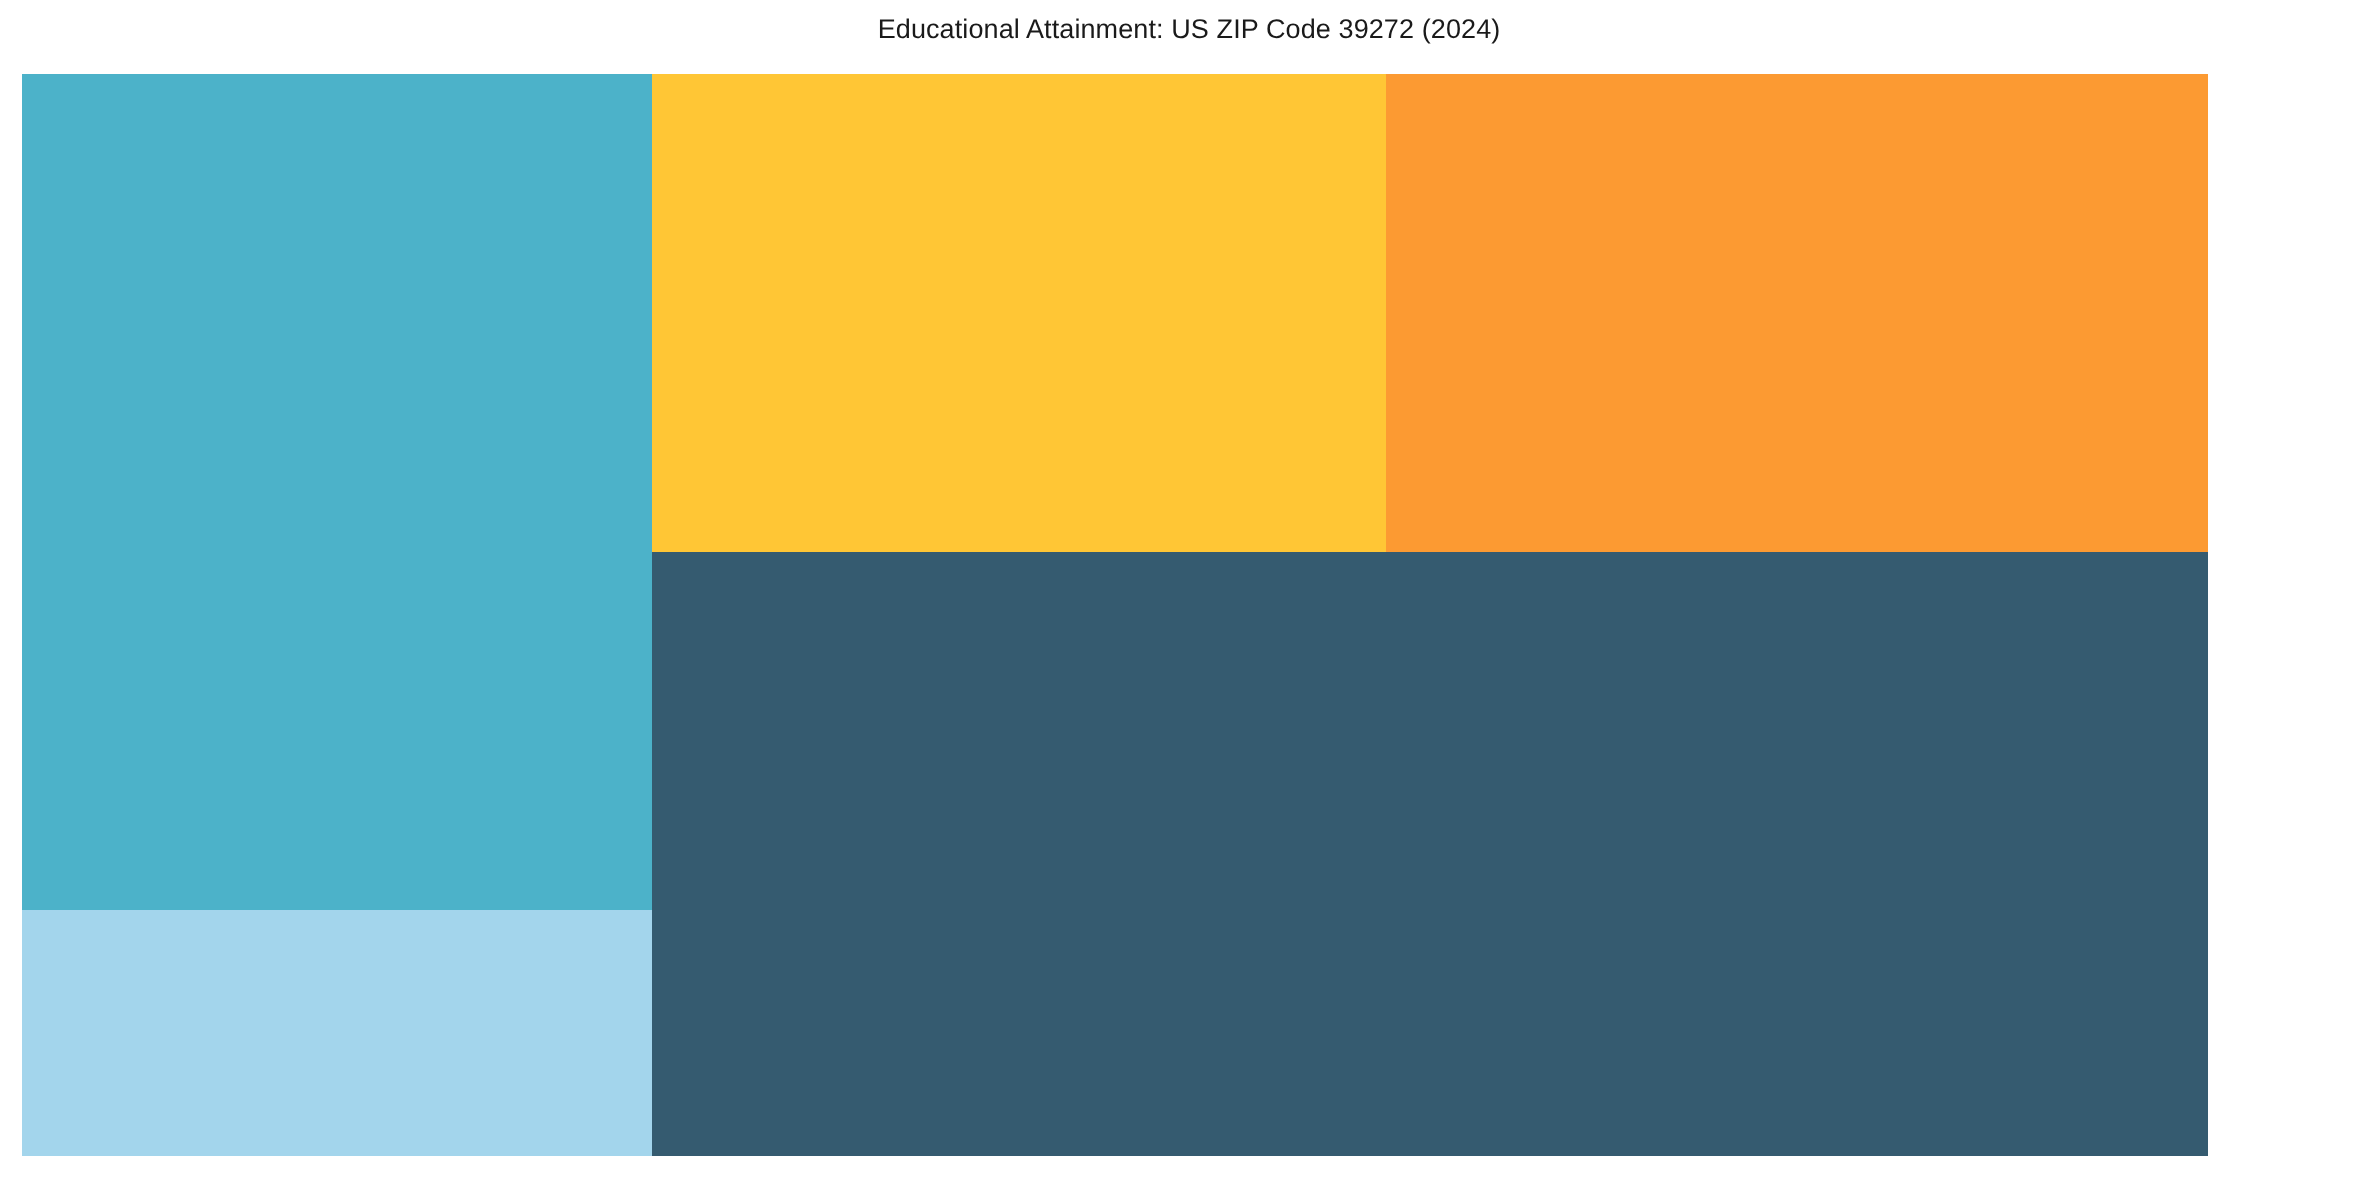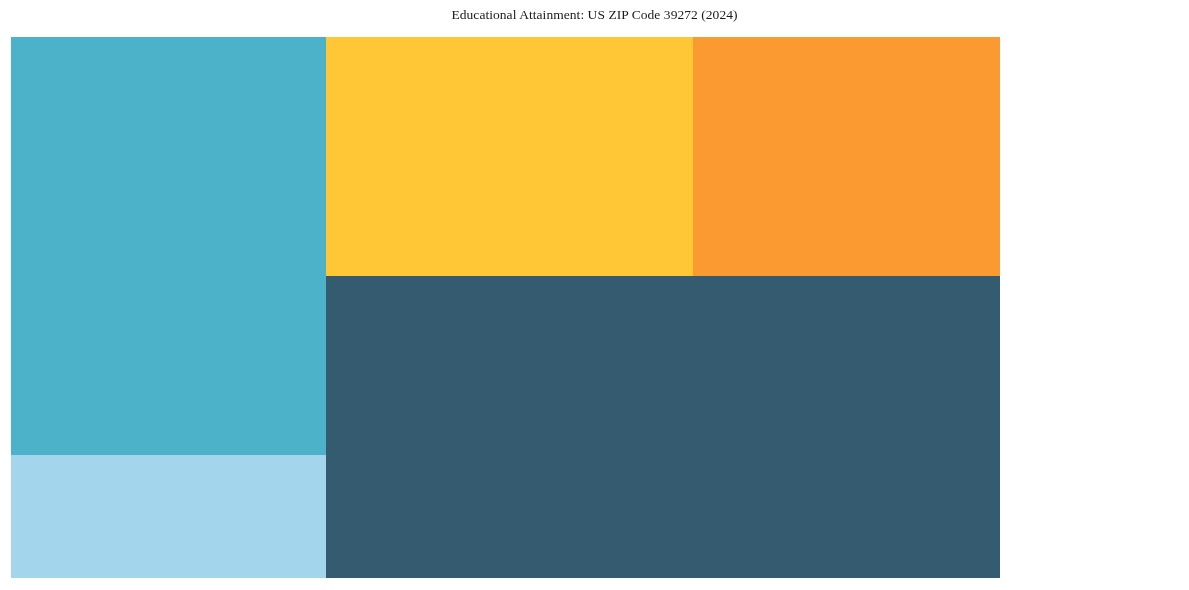--- a/index.html
+++ b/index.html
@@ -6,25 +6,24 @@
     margin: 0;
     padding: 0;
     background: #ffffff;
   }
   body {
     font-family: "Liberation Sans", sans-serif;
     -webkit-font-smoothing: antialiased;
   }
   #figure {
     position: relative;
-    width: 1000px;
+    width: 1104px;
     height: 590px;
     background: #ffffff;
     overflow: hidden;
-    font-family: Liberation Serif, serif;
   }
   #chart-title {
     position: absolute;
     left: 0;
     top: 0;
     width: 1189px;
     height: 37px;
     line-height: 30px;
     text-align: center;
     font-size: 13.5px;

